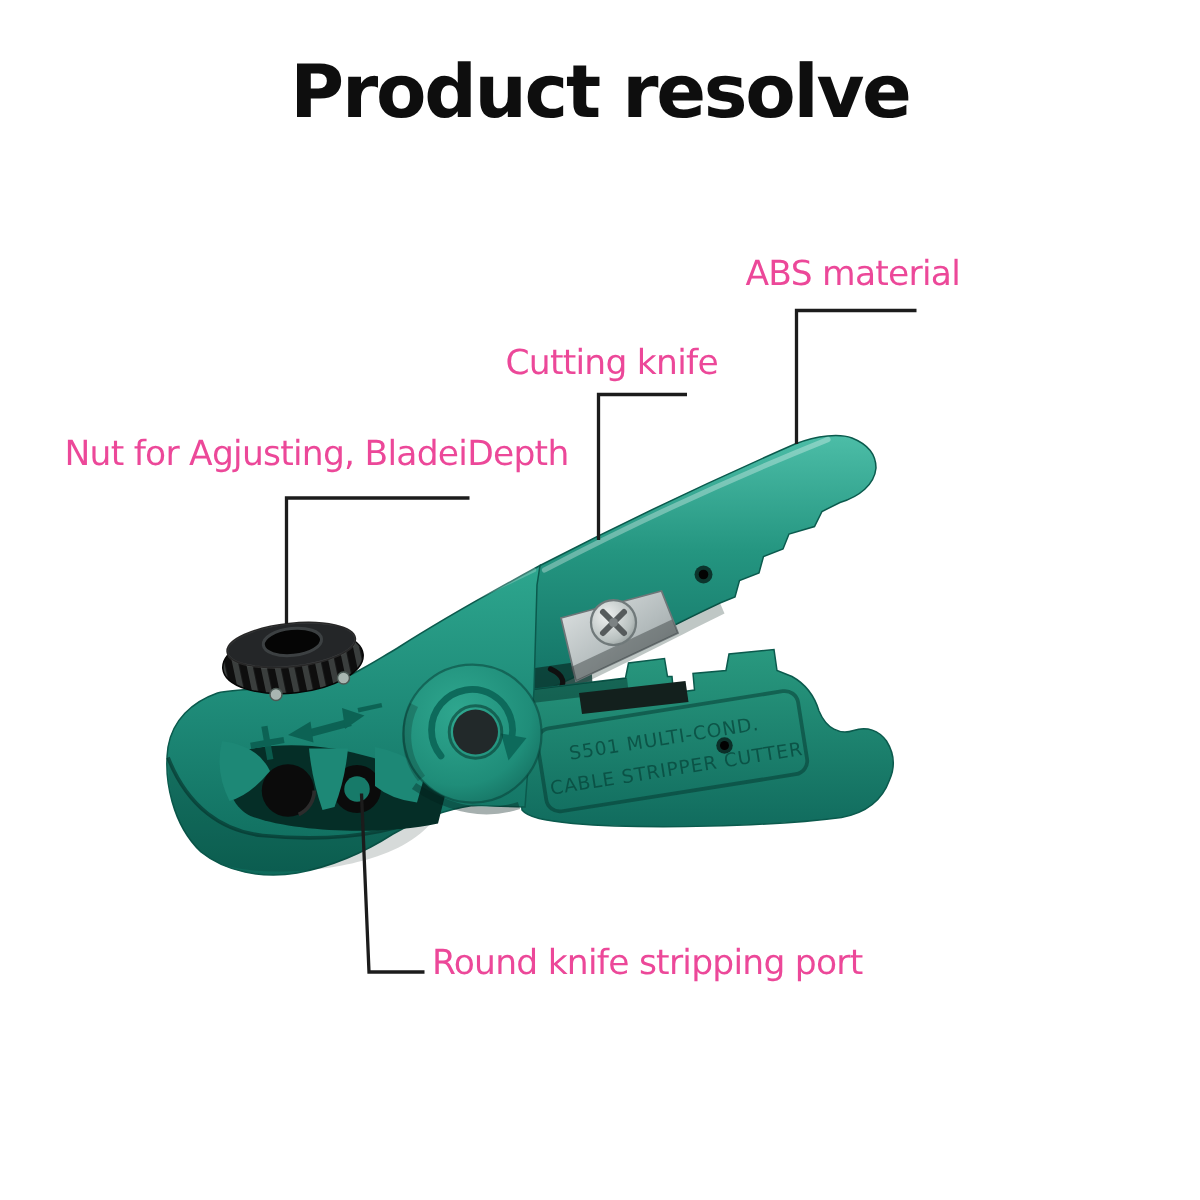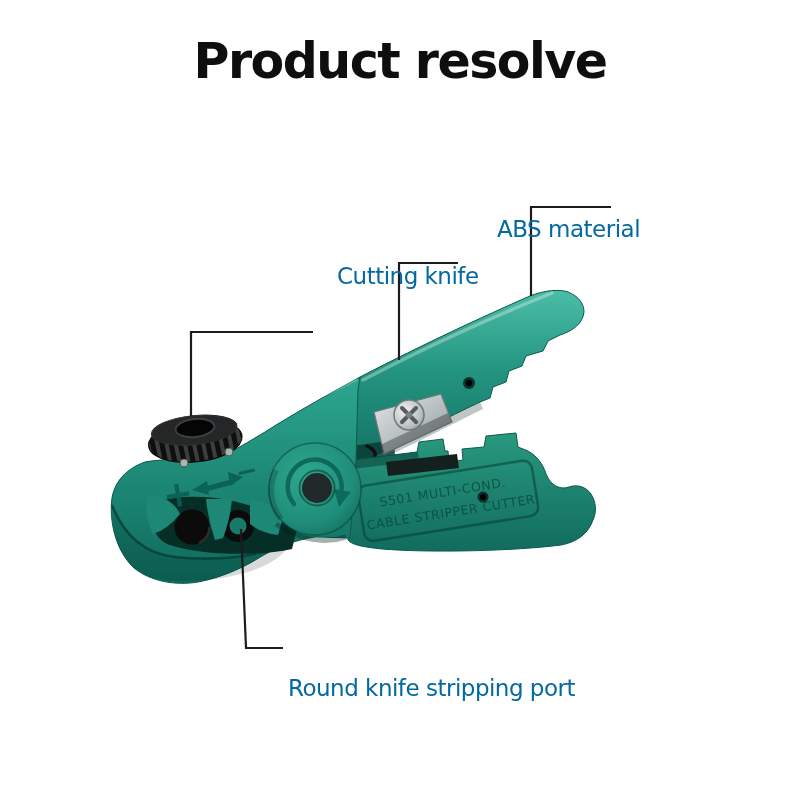--- a/index.html
+++ b/index.html
@@ -1,22 +1,22 @@
 <!DOCTYPE html>
 <html><head>
 <meta charset="utf-8">
 <style>
   html,body{margin:0;padding:0;background:#ffffff;}
   #stage{position:relative;width:800px;height:800px;background:#ffffff;overflow:hidden;
          font-family:"DejaVu Sans","Liberation Sans",sans-serif;}
   .title{position:absolute;left:50%;top:33px;transform:translateX(-50%);
          font-size:49px;font-weight:bold;letter-spacing:-1.5px;color:#0e0e0e;white-space:nowrap;}
-  .callout-label{position:absolute;font-size:23px;letter-spacing:-0.5px;color:#0369a1;white-space:pre;margin-top:46px;}
+  .callout-label{position:absolute;font-size:23px;letter-spacing:-0.5px;color:#ec4899;white-space:pre;}
   #lbl-abs{left:497px;top:170px;}
-  #lbl-knife{left:337px;top:217px;}
+  #lbl-knife{left:337px;top:229px;}
   #lbl-nut{left:43px;top:290px;}
   #lbl-port{left:288px;top:629px;}
   svg{position:absolute;left:0;top:0;}
 </style>
 </head>
 <body>
 
 <div id="stage">
 
   <div class="title">Product resolve</div>
@@ -157,15 +157,16 @@
     <g fill="none" stroke="#1c1c1c" stroke-width="2.2">
       <path d="M 611,207 L 531,207 L 531,296"></path>
       <path d="M 458,263 L 399,263 L 399,360"></path>
       <path d="M 313,332 L 191,332 L 191,416"></path>
       <path d="M 241,529 L 246,648 L 283,648"></path>
     </g>
   </svg>
 
   <div class="callout-label" id="lbl-abs">ABS material</div>
   <div class="callout-label" id="lbl-knife">Cutting knife</div>
+  <div class="callout-label" id="lbl-nut">Nut for Agjusting, BladeiDepth</div>
   <div class="callout-label" id="lbl-port">Round knife stripping port</div>
 
 </div>
 
 </body></html>

